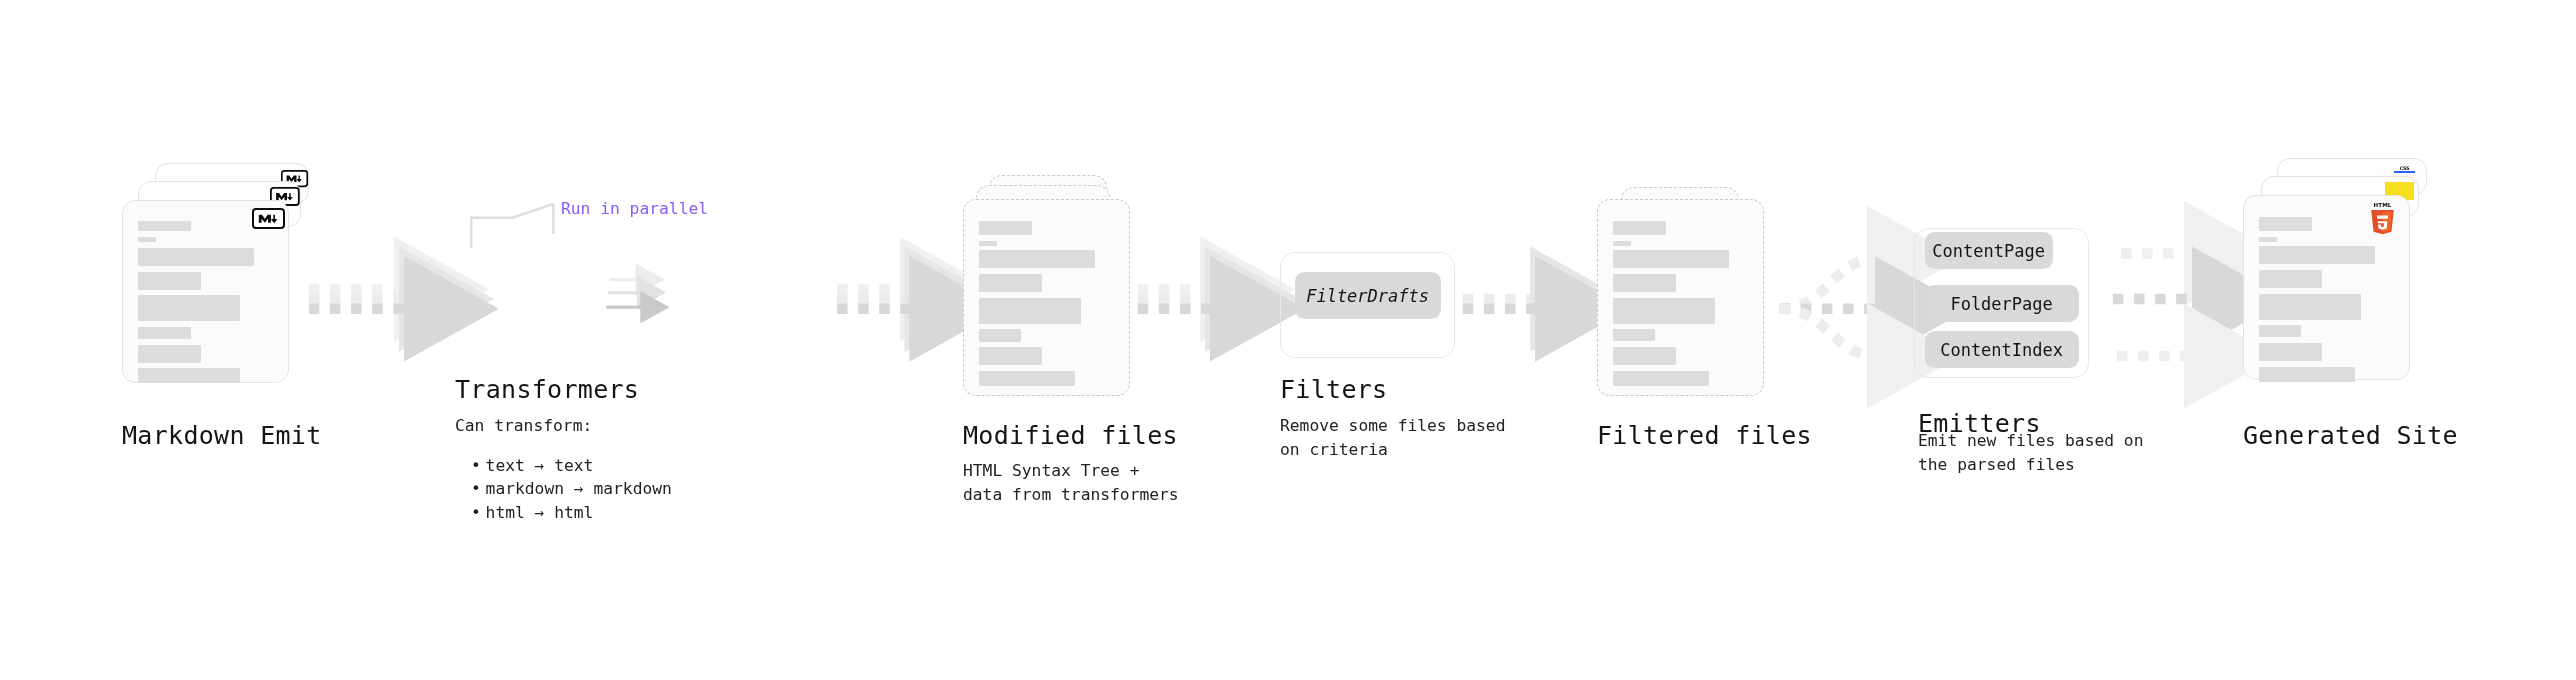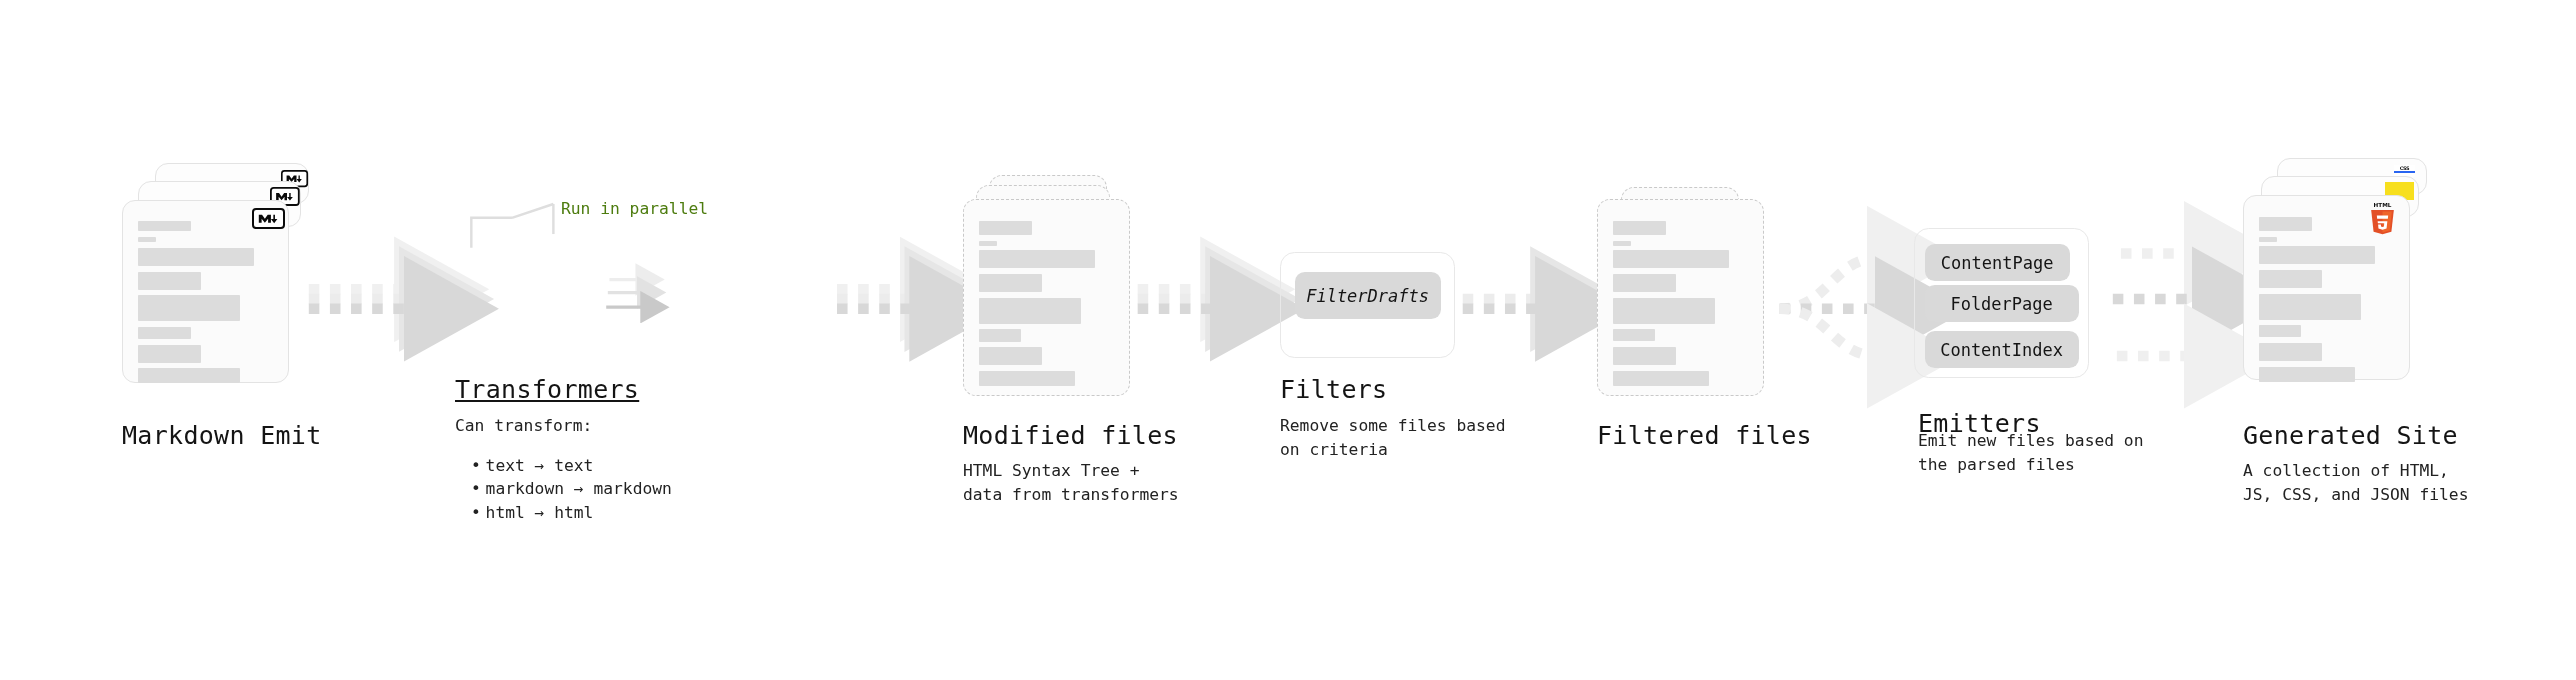--- a/index.html
+++ b/index.html
@@ -114,21 +114,21 @@
     box-sizing: border-box;
     white-space: nowrap;
   }
   .pill.g2 { background: #e4e4e4; color: transparent; }
   .pill.g3 { background: #ededed; color: transparent; }
 
   .parallel-label {
     position: absolute;
     font-family: "DejaVu Sans Mono", "Liberation Mono", monospace;
     font-size: 16.3px;
-    color: #4d7c0f;
+    color: #8b5cf6;
     white-space: nowrap;
   }
 
   svg.overlay {
     position: absolute;
     top: 0; left: 0;
     width: 2576px;
     height: 681px;
     pointer-events: none;
     overflow: visible;
@@ -258,21 +258,21 @@
         <svg width="21" height="11.4" viewBox="0 0 26 14" aria-hidden="true">
           <path d="M1,12 L1,2 L5,2 L8.5,7 L12,2 L16,2 L16,12 L12.5,12 L12.5,7.2 L8.5,12 L4.5,7.2 L4.5,12 Z" fill="#0b0b0b"></path>
           <path d="M21,2 L21,7.5 L24,7.5 L20,12.5 L16,7.5 L19,7.5 L19,2 Z" fill="#0b0b0b"></path>
         </svg>
       </div>
     </div>
   </div>
   <div class="abs title" style="left:122px; top:421px;">Markdown Emit</div>
 
   <div class="parallel-label" style="left:561px; top:199px;">Run in parallel</div>
-  <div class="abs title" style="left:455px; top:375px;text-decoration:underline;">Transformers</div>
+  <div class="abs title" style="left:455px; top:375px;">Transformers</div>
   <div class="abs" style="left:455px; top:414px;">
     <div class="subtitle">Can transform:</div>
     <ul class="bullet-list">
       <li>text → text</li>
       <li>markdown → markdown</li>
       <li>html → html</li>
     </ul>
   </div>
 
   <div class="abs" style="left:963px; top:175px;">
@@ -318,21 +318,21 @@
         <div class="bar" style="left:14.6px; top:147px; width:63px; height:18px;"></div>
         <div class="bar" style="left:14.6px; top:171px; width:96px; height:14.6px;"></div>
       </div>
     </div>
   </div>
   <div class="abs title" style="left:1597px; top:421px;">Filtered files</div>
 
   <div class="abs" style="left:1914px; top:228px;">
     <div style="position:relative; width:187px; height:146px;">
       <div class="group-box" style="left:0px; top:0px; width:175px; height:150px;"></div>
-      <div class="pill" style="left:10.6px; top:16px; width:145px; height:37px;">ContentPage</div>
+      <div class="pill" style="left:10.6px; top:4px; width:128px; height:37px;">ContentPage</div>
       <div class="pill" style="left:10.6px; top:57px; width:154px; height:37px;">FolderPage</div>
       <div class="pill" style="left:10.6px; top:103px; width:154px; height:37px;">ContentIndex</div>
     </div>
   </div>
   <div class="abs title" style="left:1918px; top:392px;margin-top:17px;">Emitters</div>
   <div class="abs subtitle" style="left:1918px; top:429px;">Emit new files based on
 the parsed files</div>
 
   <div class="abs" style="left:2243px; top:158px;">
     <div style="position:relative; width:211px; height:260px;">
@@ -361,17 +361,15 @@
           <text x="19" y="7" font-size="7" font-weight="bold" text-anchor="middle" fill="#0b0b0b" font-family="DejaVu Sans, sans-serif">HTML</text>
           <path d="M5,11 L8,38 L19,41 L30,38 L33,11 Z" fill="#e34f26"></path>
           <path d="M19,13 L19,39 L28,36.5 L30.5,13 Z" fill="#ef652a"></path>
           <path d="M12,18 L26,18 L25.6,22 L12.4,22 Z" fill="#ffffff"></path>
           <path d="M13,25 L25,25 L24,34 L19,35.5 L14,34 L13.6,29 L17,29 L17.2,31.5 L19,32 L20.8,31.5 L21.1,27.5 L13.3,27.5 Z" fill="#ffffff"></path>
         </svg>
       </div>
     </div>
   </div>
   <div class="abs title" style="left:2243px; top:421px;">Generated Site</div>
-  <div class="abs subtitle" style="left:2243px; top:459px;">A collection of HTML,
-JS, CSS, and JSON files</div>
 
 </div>
 
 
 </body></html>

